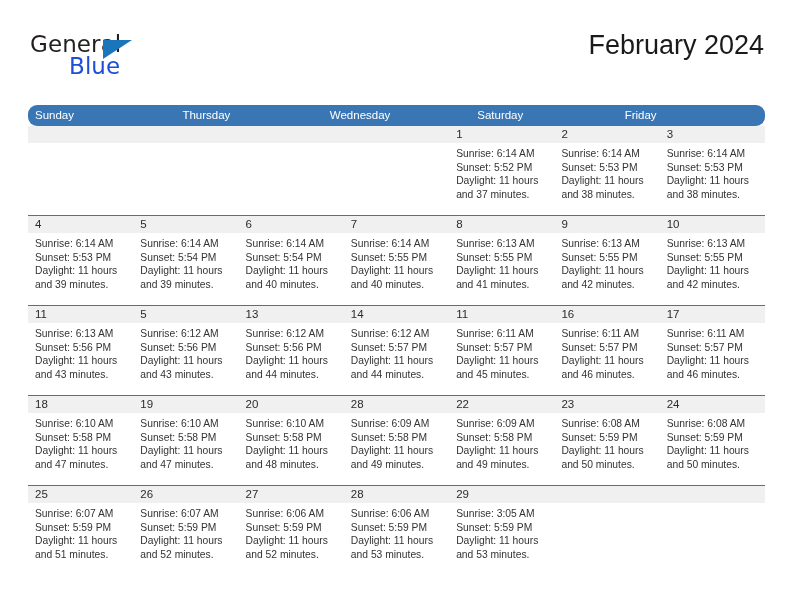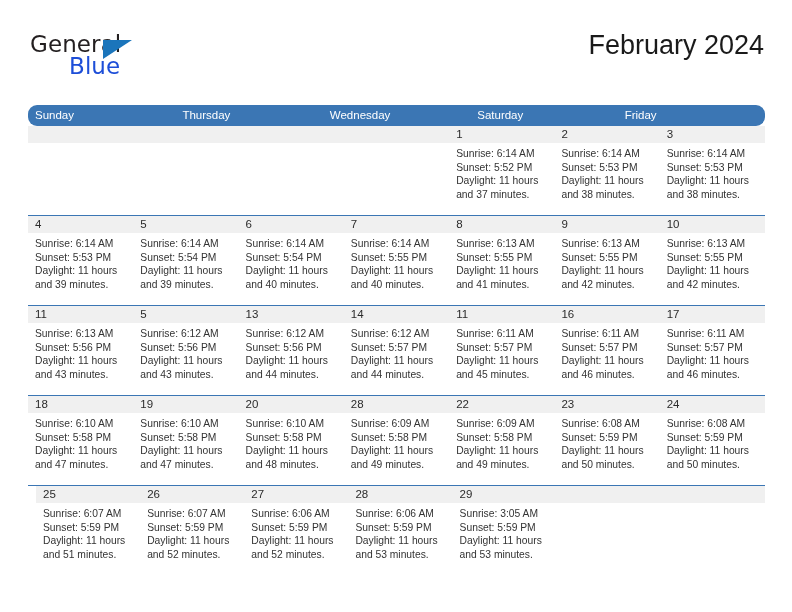--- a/index.html
+++ b/index.html
@@ -115,21 +115,20 @@
   }
 
   .week-row {
     display: flex;
     height: 90px;
     border-bottom: 1.5px solid #3b76b4;
     box-sizing: border-box;
   }
   .week-row.last {
     border-bottom: none;
-    margin-left: 8px;
   }
   .day-cell {
     flex: 1 1 0;
     box-sizing: border-box;
     position: relative;
     background: #ffffff;
     overflow: hidden;
   }
   .day-num-band {
     height: 17px;

